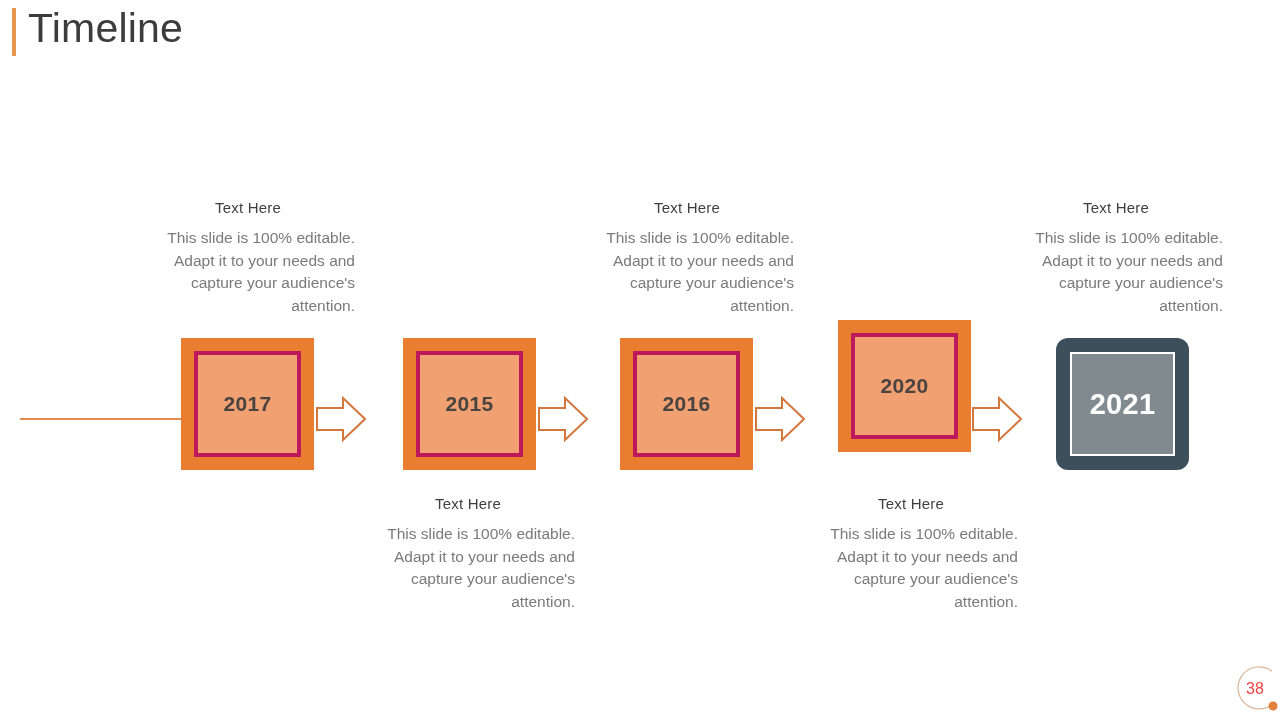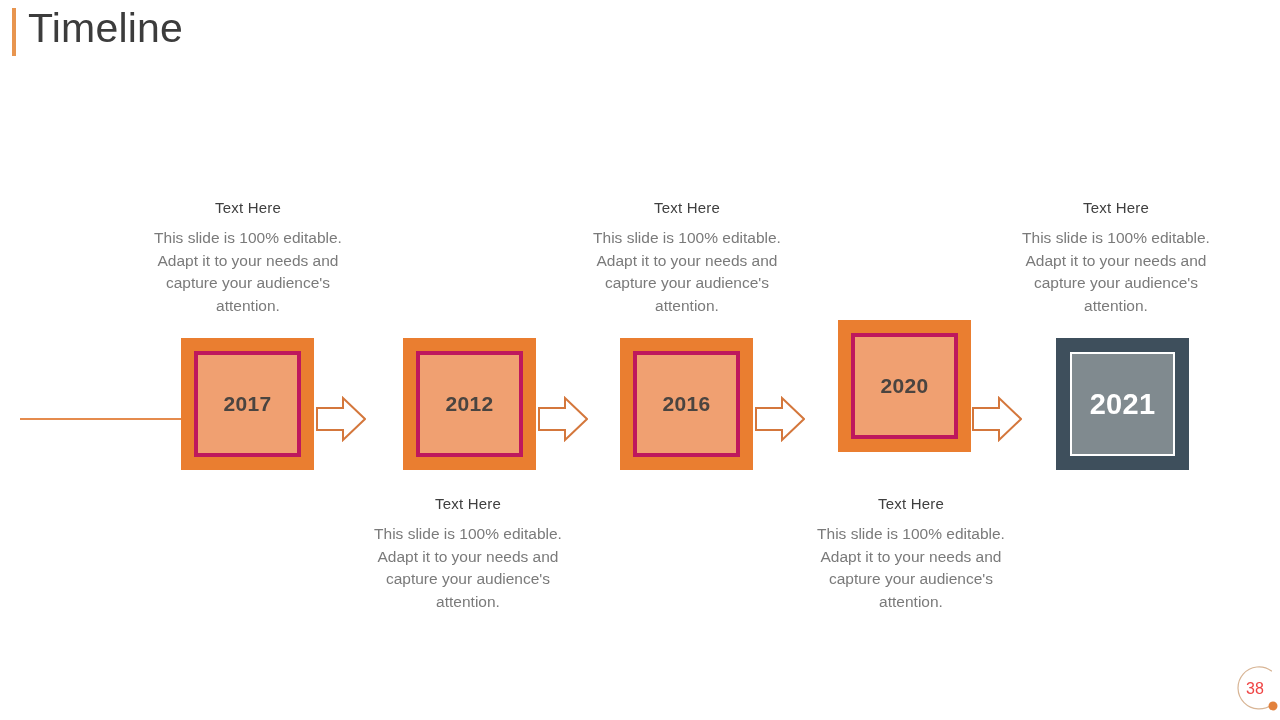--- a/index.html
+++ b/index.html
@@ -120,20 +120,21 @@
     color: #3f3f3f;
     letter-spacing: 0.2px;
     margin: 0 0 12px 0;
     line-height: 1;
   }
   .caption-body {
     font-size: 15.5px;
     color: #7a7a7a;
     line-height: 22.5px;
     margin: 0;
+    text-align: right;
   }
 
   
   .page-badge {
     position: absolute;
     left: 1228px;
     top: 660px;
     width: 52px;
     height: 58px;
   }
@@ -172,21 +173,21 @@
   </div>
 
   <div class="arrow" style="left:316px;">
     <svg width="50" height="46" viewBox="0 0 50 46">
       <polygon points="1,12 27,12 27,2 49,23 27,44 27,34 1,34" fill="#ffffff" stroke="#d4773c" stroke-width="2"></polygon>
     </svg>
   </div>
 
   <div class="node" style="left:403px; top:338px;">
     <div class="node-inner">
-      <span class="node-year">2012</span>
+      <span class="node-year">2015</span>
     </div>
   </div>
 
   <div class="arrow" style="left:538px;">
     <svg width="50" height="46" viewBox="0 0 50 46">
       <polygon points="1,12 27,12 27,2 49,23 27,44 27,34 1,34" fill="#ffffff" stroke="#d4773c" stroke-width="2"></polygon>
     </svg>
   </div>
 
   <div class="node" style="left:620px; top:338px;">
@@ -206,21 +207,21 @@
       <span class="node-year">2020</span>
     </div>
   </div>
 
   <div class="arrow" style="left:972px;">
     <svg width="50" height="46" viewBox="0 0 50 46">
       <polygon points="1,12 27,12 27,2 49,23 27,44 27,34 1,34" fill="#ffffff" stroke="#d4773c" stroke-width="2"></polygon>
     </svg>
   </div>
 
-  <div class="node is-current" style="left:1056px; top:338px;">
+  <div class="node is-current" style="left:1056px; top:338px;border-radius:12px;">
     <div class="node-inner">
       <span class="node-year">2021</span>
     </div>
   </div>
 
 </div>
 
 <div class="caption" style="left:141px; top:200px;">
   <p class="caption-title">Text Here</p>
   <p class="caption-body">This slide is 100% editable. Adapt it to your needs and capture your audience's attention.</p>

